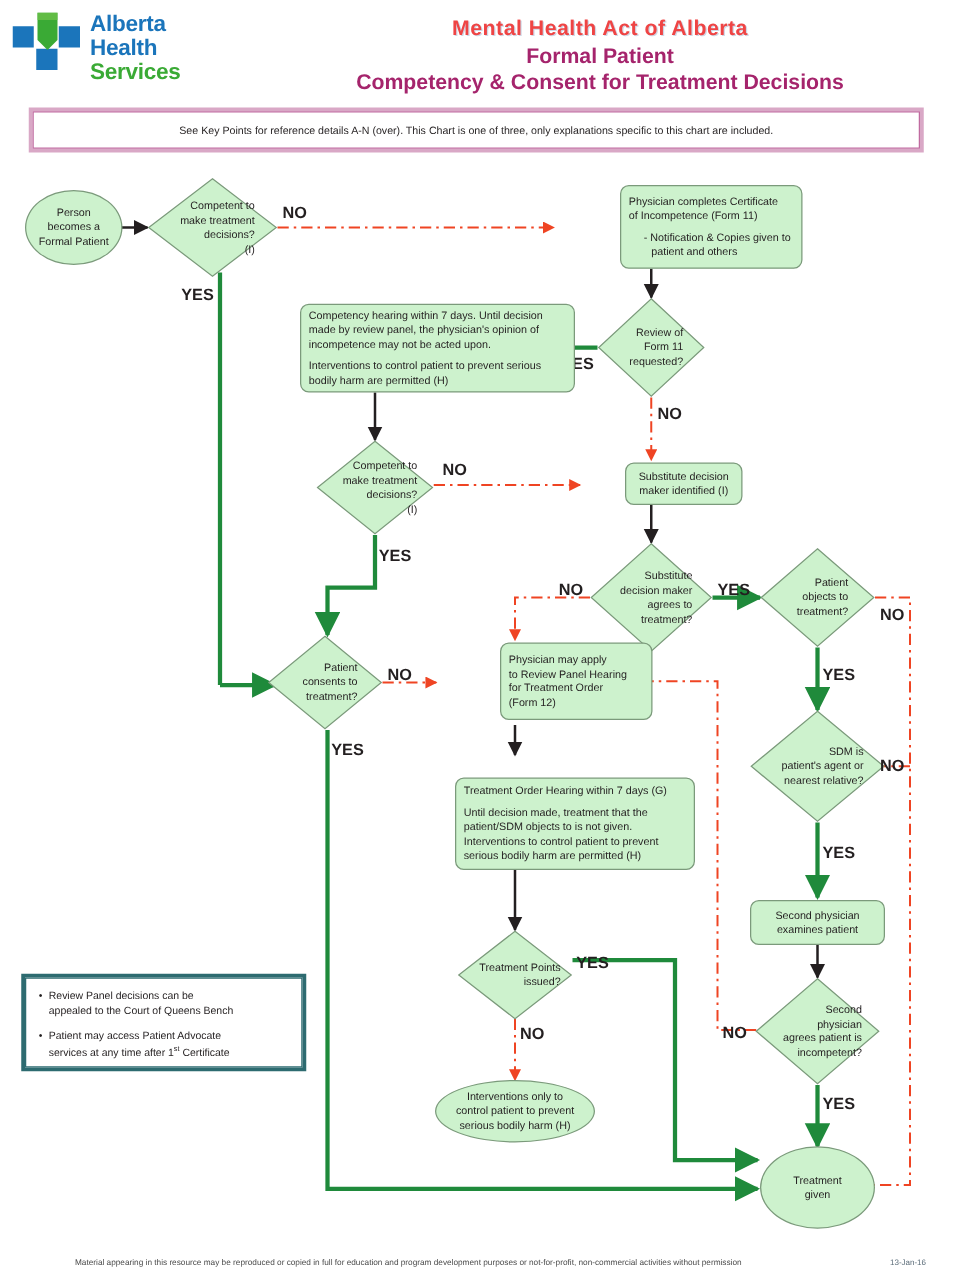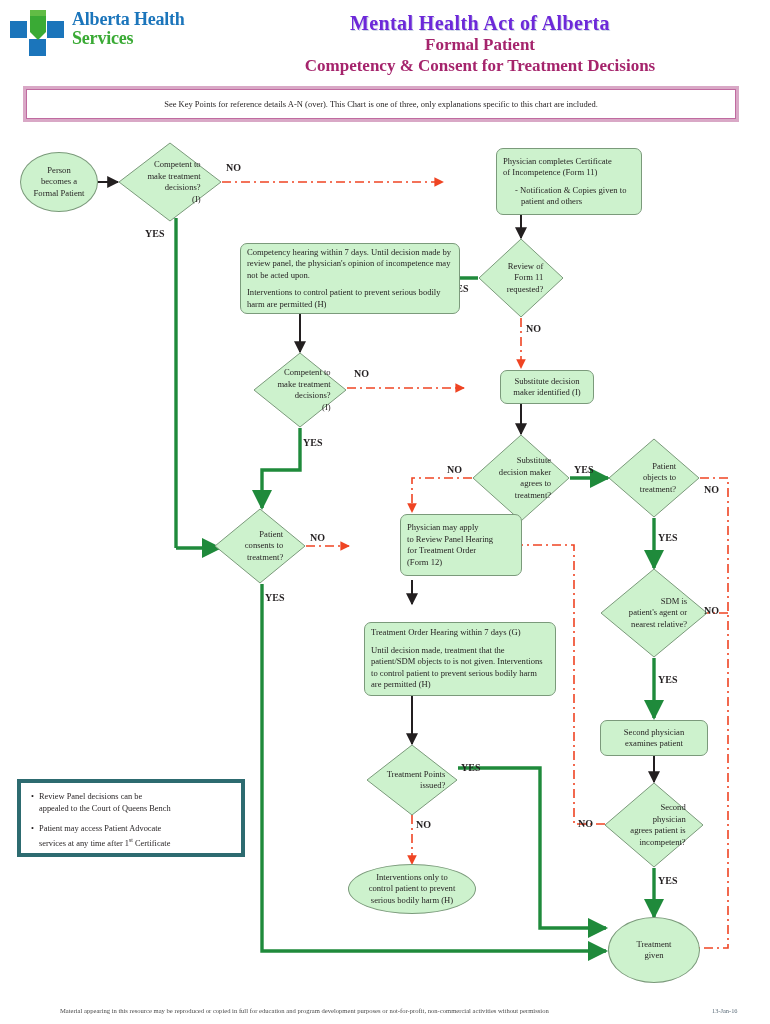--- a/index.html
+++ b/index.html
@@ -1,28 +1,28 @@
 <!DOCTYPE html>
 <html><head>
 <meta charset="utf-8">
 <style>
   html,body{margin:0;padding:0;background:#ffffff;}
   body{width:770px;height:1024px;position:relative;overflow:hidden;
        font-family:"Liberation Sans","DejaVu Sans",sans-serif;color:#231f20;}
-  #chart{position:absolute;left:0;top:0;width:770px;height:1024px;font-family:Liberation Serif, serif;}
+  #chart{position:absolute;left:0;top:0;width:770px;height:1024px;}
 
   
   .logo{position:absolute;left:10px;top:8px;width:180px;height:52px;}
   .logo-mark{position:absolute;left:0;top:2px;width:62px;height:46px;}
   .logo-text{position:absolute;left:62px;top:2px;}
   .logo-l1{font-size:18px;font-weight:bold;color:#1b75bb;line-height:19px;letter-spacing:-.2px;}
   .logo-l2{font-size:18px;font-weight:bold;color:#3aaa35;line-height:19px;letter-spacing:-.2px;}
 
   .titles{position:absolute;left:200px;top:12px;width:560px;text-align:center;}
-  .t1{font-size:20px;font-weight:bold;color:#6d28d9;line-height:22px;letter-spacing:.4px;
+  .t1{font-size:17px;font-weight:bold;color:#ef4444;line-height:22px;letter-spacing:.4px;
       text-shadow:1px 1px 0 #cfd8e6;}
   .t2{font-size:17px;font-weight:bold;color:#a5246c;line-height:21px;}
   .t3{font-size:17px;font-weight:bold;color:#a5246c;line-height:21px;}
 
   .keybox{position:absolute;left:26px;top:89px;width:708px;height:28px;
           border:1px solid #c06ba0;background:#ffffff;
           box-shadow:0 0 0 2px #ffffff inset, 0 0 0 3px #d9a8c6;
           display:flex;align-items:center;justify-content:center;}
   .keybox-in{font-size:8.5px;color:#231f20;text-align:center;}
 
@@ -34,21 +34,21 @@
   .ellipse{background:#cdf2cd;border:1px solid #7b9a7b;border-radius:50%;}
   .dia-wrap{position:absolute;}
   .dia-wrap svg{position:absolute;left:0;top:0;}
   .dia-label{position:absolute;left:4px;top:0;width:100%;height:100%;
              display:flex;align-items:center;justify-content:center;text-align:right;
              font-size:8.6px;line-height:11.5px;color:#231f20;}
   .lt{text-align:left;margin-left:48px;}
   .para{margin:0 0 6px 0;}
   .para:last-child{margin-bottom:0;}
 
-  .edge-label{position:absolute;font-size:10px;font-weight:bold;color:#231f20;}
+  .edge-label{position:absolute;font-size:13px;font-weight:bold;color:#231f20;}
 
   .notebox{position:absolute;left:20px;top:782px;width:222px;height:72px;
            border:1px solid #2d6b70;background:#ffffff;
            box-shadow:0 0 0 1px #ffffff inset,0 0 0 3px #2d6b70;
            box-sizing:border-box;padding:8px 10px;}
   .notebox p{margin:0;font-size:8.4px;line-height:11.5px;color:#231f20;}
   .notebox p+p{margin-top:9px;}
   .notebox .bul{display:inline-block;width:8px;}
 
   .footer{position:absolute;left:60px;top:1007px;width:650px;font-size:6.6px;color:#4b4b4b;}

